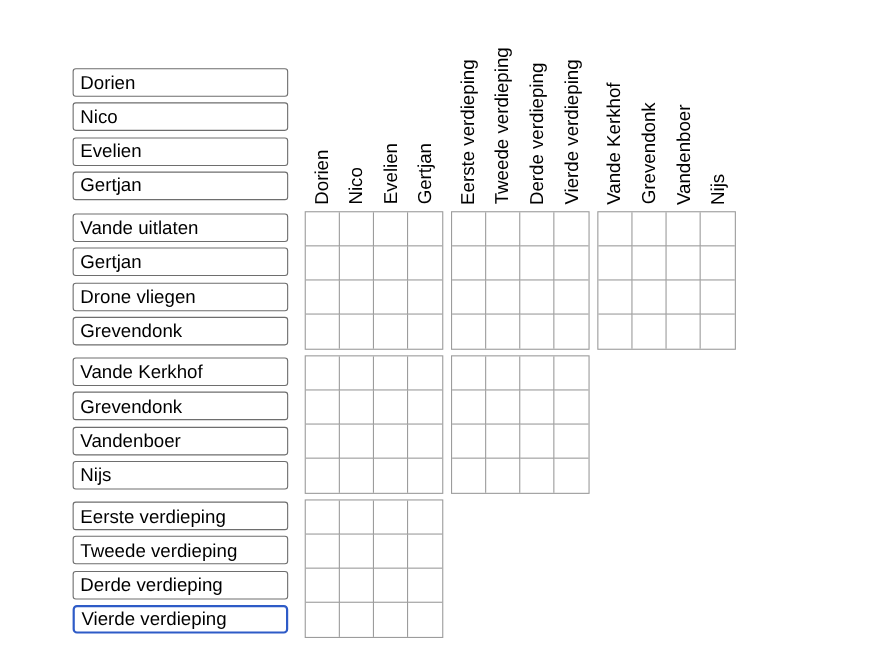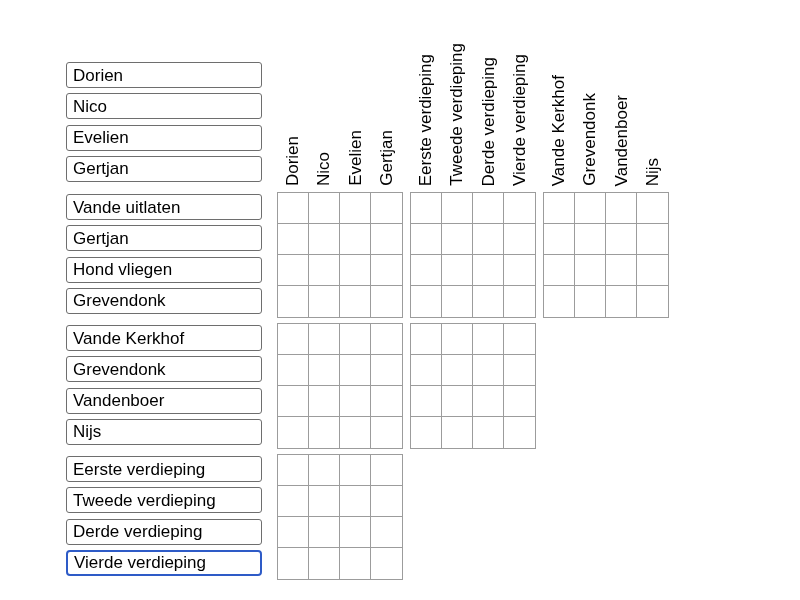--- a/index.html
+++ b/index.html
@@ -82,21 +82,21 @@
 
   <div class="label-group" style="top:62px">
     <div class="label-box">Dorien</div>
     <div class="label-box">Nico</div>
     <div class="label-box">Evelien</div>
     <div class="label-box">Gertjan</div>
   </div>
   <div class="label-group" style="top:194px">
     <div class="label-box">Vande uitlaten</div>
     <div class="label-box">Gertjan</div>
-    <div class="label-box">Hond vliegen</div>
+    <div class="label-box">Drone vliegen</div>
     <div class="label-box">Grevendonk</div>
   </div>
   <div class="label-group" style="top:325px">
     <div class="label-box">Vande Kerkhof</div>
     <div class="label-box">Grevendonk</div>
     <div class="label-box">Vandenboer</div>
     <div class="label-box">Nijs</div>
   </div>
   <div class="label-group" style="top:456px">
     <div class="label-box">Eerste verdieping</div>

